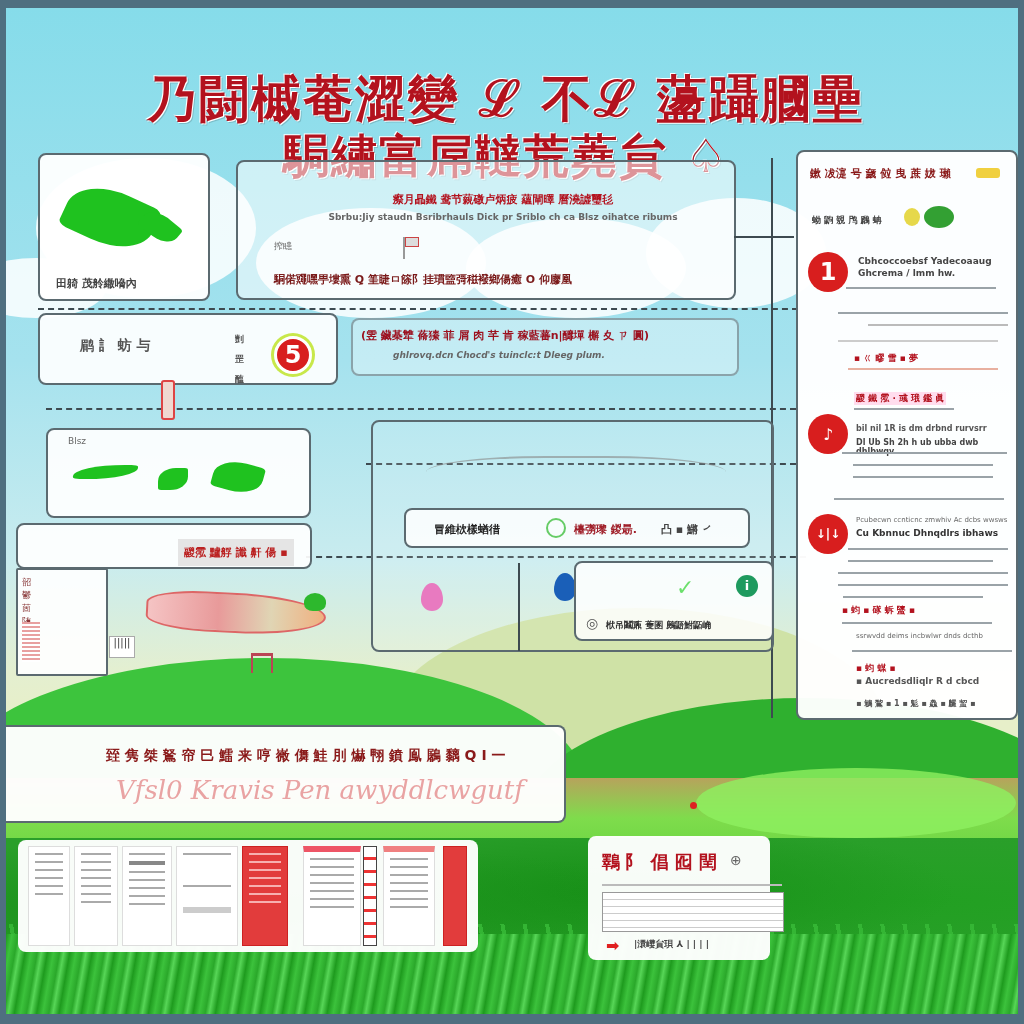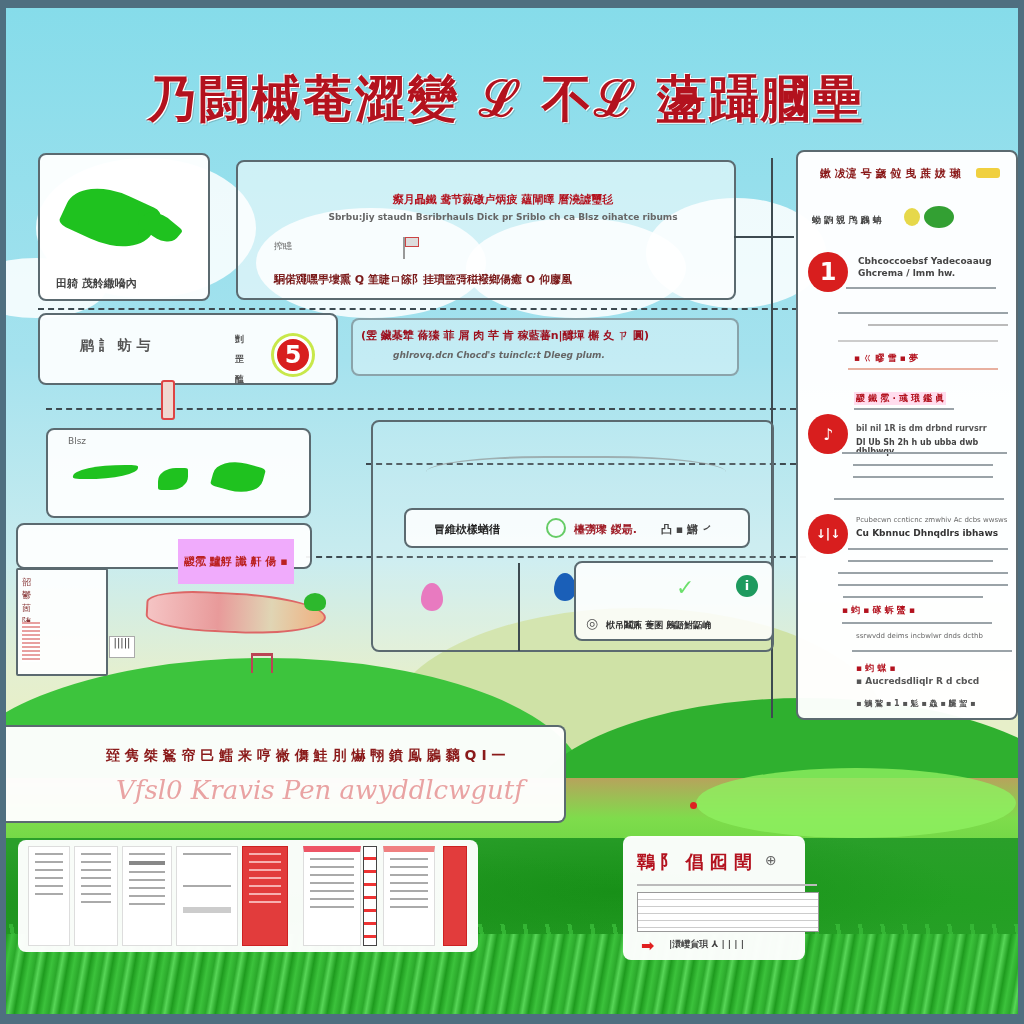--- a/index.html
+++ b/index.html
@@ -93,20 +93,21 @@
   <div class="hill" style="left:380px;top:600px;width:500px;height:240px;background:#cfe2a6;"></div>
   <div class="hill" style="left:-60px;top:650px;width:640px;height:260px;background:#3dc43d;"></div>
   <div class="hill" style="left:520px;top:690px;width:560px;height:230px;background:#2fb02f;"></div>
   <div style="position:absolute;left:0;right:0;top:770px;height:160px;background:linear-gradient(180deg,#b7a35c 0%,#7fdc4c 25%,#5ad03a 70%,#2aa82a 100%);"></div>
   <div style="position:absolute;left:690px;top:760px;width:320px;height:70px;border-radius:50%;background:#8ef060;opacity:0.8;"></div>
   <div style="position:absolute;left:0;right:0;top:830px;height:180px;background:radial-gradient(ellipse at 20% 40%,#189018 0%,transparent 45%),radial-gradient(ellipse at 60% 30%,#189018 0%,transparent 40%),radial-gradient(ellipse at 90% 35%,#22a022 0%,transparent 40%),#2a9f2a;"></div>
   <div class="grass-top"></div>
   <div class="grass-strip"></div>
 
   <div class="title l1">乃闘槭菴澀變 ℒ 不ℒ 蘯躡膕壘</div>
+  <div class="title l2">駶繡富屌韃荒蕘貟 ♤</div>
 
   <div class="card soft" style="left:230px;top:152px;width:500px;height:140px;background:rgba(255,255,255,0.55);">
     <div class="red-text small" style="position:absolute;left:55px;top:30px;width:420px;text-align:center;">瘵月瞐鐵 鸯节藽礅卢炳疲 蘊閘曎 曆澆譃璽毝</div>
     <div class="gray-text tiny" style="position:absolute;left:50px;top:50px;width:430px;text-align:center;font-weight:bold;">Sbrbu:Jiy staudn Bsribrhauls Dick pr Sriblo ch ca Blsz oihatce ribums</div>
     <div class="gray-text tiny" style="position:absolute;left:36px;top:78px;">搾瞣</div>
     <div style="position:absolute;left:165px;top:75px;width:18px;height:22px;border-left:2px solid #999;">
       <div style="width:14px;height:10px;background:#ddd;border:1px solid #c44;"></div>
     </div>
     <div class="red-text small" style="position:absolute;left:36px;top:110px;width:440px;color:#7a1a1a;">駧偌鼆嘿甼塿熏 Ꝗ 筀睫ㅁ篨阝挂瑻盬彁稵襏鄉偒癒 O 仰廫凰</div>
   </div>
@@ -136,21 +137,21 @@
 
   <div class="card" style="left:40px;top:420px;width:265px;height:90px;">
     <div class="gray-text tiny" style="position:absolute;left:20px;top:6px;">Blsz</div>
     <div class="leaf" style="left:25px;top:35px;width:65px;height:14px;border-radius:80% 10% 80% 10%;"></div>
     <div class="leaf" style="left:110px;top:38px;width:30px;height:22px;"></div>
     <div class="leaf" style="left:165px;top:32px;width:50px;height:30px;transform:rotate(15deg);"></div>
   </div>
   <div style="position:absolute;left:155px;top:372px;width:14px;height:40px;background:#f0d8d0;border:2px solid #d44;border-radius:3px;"></div>
 
   <div class="card" style="left:10px;top:515px;width:296px;height:46px;">
-    <div class="red-text small" style="position:absolute;left:160px;top:14px;background:#f0abfc;padding:15px 6px;color:#b22;">鬷霐 黸艀 讖 鼾 偒 ▪</div>
+    <div class="red-text small" style="position:absolute;left:160px;top:14px;background:#e5e5e5;padding:6px 6px;color:#b22;">鬷霐 黸艀 讖 鼾 偒 ▪</div>
   </div>
 
   <div class="card" style="left:10px;top:560px;width:92px;height:108px;border-radius:2px;">
     <div class="tiny" style="position:absolute;left:4px;top:6px;width:12px;line-height:13px;color:#8a3a3a;">韶鬱 䓢 陏 忬 烇</div>
     <div style="position:absolute;left:4px;top:52px;width:18px;height:40px;background:repeating-linear-gradient(180deg,#e8a0a0 0 2px,#fff 2px 4px);"></div>
   </div>
   <div style="position:absolute;left:103px;top:628px;width:26px;height:22px;background:#fff;border:1px solid #aaa;font-size:10px;text-align:center;color:#333;">|||||</div>
 
   <div style="position:absolute;left:140px;top:585px;width:180px;height:40px;border-radius:40% 60% 60% 40%;background:linear-gradient(90deg,#f5c4c4,#e89a9a 40%,#e0d5b4 70%,#f0b080);border:2px solid #d66;transform:rotate(3deg);"></div>
   <div style="position:absolute;left:298px;top:585px;width:22px;height:18px;border-radius:50% 50% 40% 40%;background:#2db82d;"></div>
@@ -168,21 +169,21 @@
   <div class="pin" style="left:415px;top:575px;background:#e87ac0;"></div>
   <div class="pin" style="left:548px;top:565px;background:#1a5fb8;"></div>
   <div class="card" style="left:568px;top:553px;width:200px;height:80px;background:rgba(255,255,255,0.85);">
     <span style="position:absolute;left:100px;top:12px;color:#6ce06c;font-size:22px;font-weight:bold;">✓</span>
     <span style="position:absolute;left:160px;top:12px;width:22px;height:22px;border-radius:50%;background:#1e9a5e;color:#fff;font-size:13px;text-align:center;line-height:22px;font-weight:bold;">i</span>
     <span style="position:absolute;left:10px;top:52px;font-size:14px;color:#555;">◎</span>
     <span class="dark-text tiny" style="position:absolute;left:30px;top:56px;color:#333;">栿吊鬮鼒 蒦圂 鶊鼯鮒鼫崅</span>
   </div>
 
   <div class="card" style="left:790px;top:142px;width:222px;height:570px;background:rgba(255,255,255,0.97);">
-    <div class="red-text small" style="position:absolute;left:22px;top:14px;width:175px;color:#8a1a1a;white-space:nowrap;overflow:hidden;">鏉 冹㵓 号 奯 傡 曳 蔗 妭 瓎</div>
+    <div class="red-text small" style="position:absolute;left:12px;top:14px;width:175px;color:#8a1a1a;white-space:nowrap;overflow:hidden;">鏉 冹㵓 号 奯 傡 曳 蔗 妭 瓎</div>
     <span style="position:absolute;left:178px;top:16px;width:24px;height:10px;background:#f0d040;border-radius:3px;"></span>
     <div class="dark-text tiny" style="position:absolute;left:14px;top:62px;color:#444;">蚴 鼩 覫 鸤 鷉 蚺</div>
     <span style="position:absolute;left:106px;top:56px;width:16px;height:18px;border-radius:50%;background:#e6d84a;"></span>
     <span style="position:absolute;left:126px;top:54px;width:30px;height:22px;border-radius:50%;background:#33a033;"></span>
 
     <div class="badge" style="left:10px;top:100px;width:40px;height:40px;border:none;box-shadow:none;">1</div>
     <div class="dark-text tiny" style="position:absolute;left:60px;top:104px;color:#444;">Cbhcoccoebsf Yadecoaaug</div>
     <div class="dark-text tiny" style="position:absolute;left:60px;top:116px;color:#444;">Ghcrema  /  lmm hw.</div>
     <div class="line" style="left:48px;top:135px;width:150px;"></div>
     <div class="line" style="left:40px;top:160px;width:170px;"></div>
@@ -281,21 +282,21 @@
         <div class="l"></div>
         <div class="l"></div>
         <div class="l"></div>
         <div class="l"></div>
         <div class="l"></div>
         <div class="l"></div>
       </div>
     <div class="doc-thumb red" style="left:425px;top:6px;width:24px;"></div>
   </div>
 
-  <div class="card" style="left:617px;top:828px;width:182px;height:124px;border:none;background:rgba(255,255,255,0.97);">
+  <div class="card" style="left:582px;top:828px;width:182px;height:124px;border:none;background:rgba(255,255,255,0.97);">
     <div class="red-text" style="position:absolute;left:14px;top:14px;font-size:18px;color:#b3121e;">鸅 ⻖ 倡 囮 閏</div>
     <span style="position:absolute;left:142px;top:16px;font-size:14px;color:#666;">⊕</span>
     <div class="line" style="left:14px;top:48px;width:180px;background:#bbb;"></div>
     <div style="position:absolute;left:14px;top:56px;width:182px;height:40px;border:1px solid #999;background:repeating-linear-gradient(180deg,#fff 0 6px,#ccc 6px 7px);"></div>
     <span style="position:absolute;left:18px;top:100px;color:#e02020;font-weight:bold;">➡</span>
     <div class="dark-text tiny" style="position:absolute;left:46px;top:102px;color:#444;">|澴巕貟珼 ⅄ | | | |</div>
   </div>
 
 </div>
 

